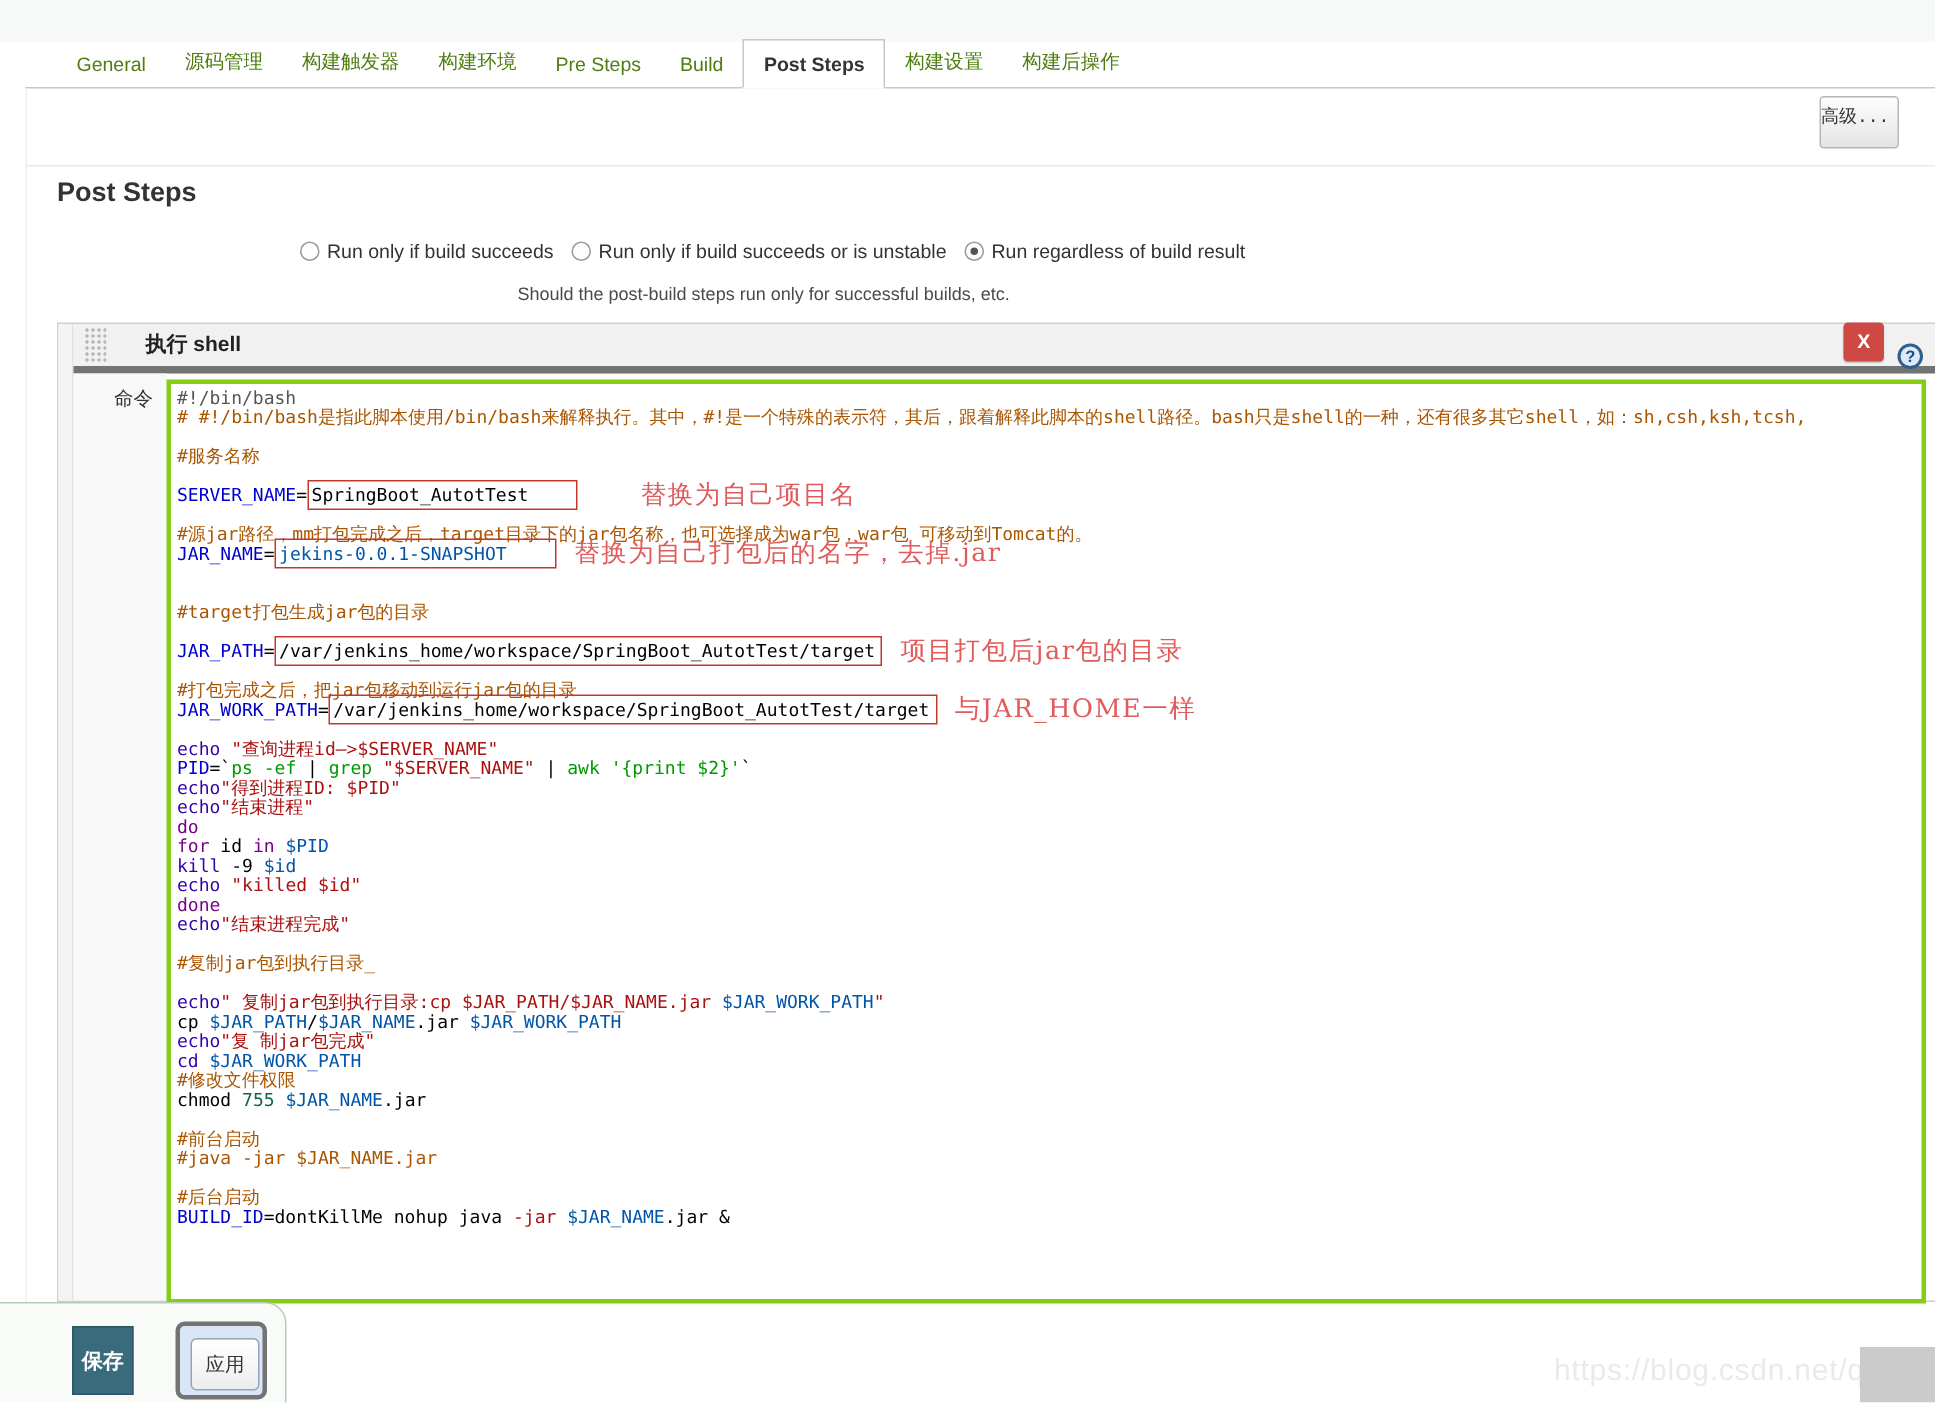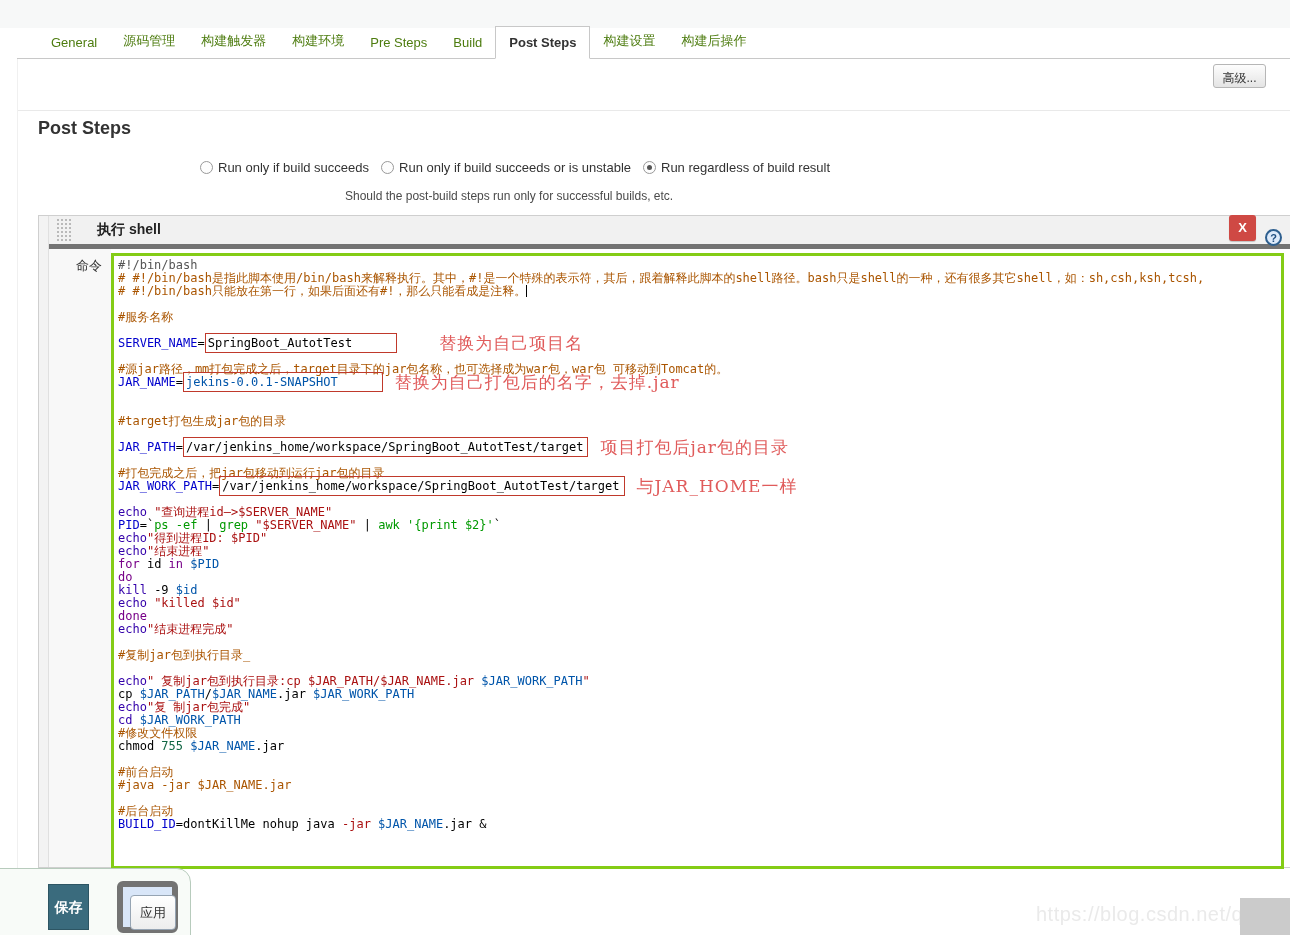--- a/index.html
+++ b/index.html
@@ -5,21 +5,21 @@
   * { margin:0; padding:0; box-sizing:border-box; }
   body { background:#fff; font-family:"Liberation Sans", sans-serif; }
   #screen { position:relative; width:1290px; height:935px; background:#fff; overflow:hidden; }
 
   
   .topstrip { position:absolute; left:0; top:0; width:1290px; height:28px; background:#f7f8f8; }
   .tabbar { position:absolute; left:17px; top:28px; width:1273px; height:31px; border-bottom:1px solid #c8c8c8; background:#fff; display:flex; align-items:flex-end; padding-left:21px; }
   .tab { font-size:13px; color:#4d7c0f; padding:8px 13px; cursor:default; white-space:nowrap; }
   .tab.active { background:#fff; border:1px solid #c8c8c8; border-bottom:1px solid #fff; margin-bottom:-1px; color:#333; font-weight:bold; }
 
-  .adv-btn { position:absolute; left:1213px; top:64px; width:53px; height:24px; background:linear-gradient(#fdfdfd,#e4e4e4); border:1px solid #b6b6b6; border-radius:3px; font-size:12px; color:#333; text-align:center; line-height:26px; }
+  .adv-btn { position:absolute; left:1213px; top:64px; width:53px; height:35px; background:linear-gradient(#fdfdfd,#e4e4e4); border:1px solid #b6b6b6; border-radius:3px; font-size:12px; color:#333; line-height:26px;font-family:Liberation Mono, monospace; }
   .hr1 { position:absolute; left:17px; top:110px; width:1273px; border-top:1px solid #e9e9e9; }
   .vline { position:absolute; left:17px; top:59px; width:0; height:876px; border-left:1px solid #f0f0f0; }
 
   .page-title { position:absolute; left:38px; top:118px; font-size:18px; font-weight:bold; color:#333; }
 
   .radio-row { position:absolute; left:200px; top:160px; display:flex; align-items:flex-start; gap:12px; font-size:13px; color:#333; }
   .radio-item { display:flex; align-items:center; gap:5px; }
   .radio { width:13px; height:13px; border-radius:50%; border:1px solid #999; background:#fdfdfd; position:relative; display:inline-block; }
   .radio.sel::after { content:""; position:absolute; left:3px; top:3px; width:5px; height:5px; border-radius:50%; background:#555; }
   .help-line { position:absolute; left:345px; top:189px; font-size:12px; color:#4a4a4a; }
@@ -42,29 +42,29 @@
   .tk-com  { color:#a50; }
   .tk-def  { color:#00c; }
   .tk-var  { color:#05a; }
   .tk-bi   { color:#30a; }
   .tk-str  { color:#a11; }
   .tk-kw   { color:#708; }
   .tk-grn  { color:#090; }
   .tk-num  { color:#164; }
   .tk-pl   { color:#000; }
   .tk-box  { border:1px solid #c0392b; padding:2px 4px 2px 2px; }
-  .tk-wide { padding-right:44px; }
+  .tk-wide { padding-right:32px; }
   .tk-annot{ color:#e05b5b; font-size:17px; font-family:"DejaVu Serif", serif; margin-left:12px; letter-spacing:1px; vertical-align:middle; }
   .tk-gap  { margin-left:42px; }
   .tk-cur  { display:inline-block; width:1px; height:12px; background:#000; vertical-align:-2px; }
 
   
   .bottombar { position:absolute; left:-6px; top:868px; width:197px; height:74px; background:#f8fbf8; border:1px solid #b7cbbc; border-radius:0 14px 0 0; }
   .save-btn { position:absolute; left:48px; top:884px; width:41px; height:46px; background:#3a6b7d; border:1px solid #2d5563; border-radius:0; color:#fff; font-size:14px; font-weight:bold; text-align:center; line-height:44px; }
-  .apply-wrap { position:absolute; left:117px; top:881px; width:61px; height:52px; background:#d9e6f8; border:6px solid #737373; border-radius:6px; }
+  .apply-wrap { position:absolute; left:117px; top:881px; width:61px; height:52px; background:#d9e6f8; border:3px solid #737373; border-radius:6px; }
   .apply-btn { position:absolute; left:7px; top:8px; width:46px; height:35px; background:linear-gradient(#fff,#ededed); border:1px solid #96a4b3; border-radius:4px; font-size:13px; color:#333; text-align:center; line-height:33px; }
 
   .watermark { position:absolute; left:1036px; top:903px; font-size:20px; color:#eaeaea; letter-spacing:.5px; }
   .corner-block { position:absolute; left:1240px; top:898px; width:50px; height:37px; background:#cbcbcb; }
 </style>
 </head>
 <body>
 
 <div id="screen">
 
@@ -113,43 +113,42 @@
       <div class="panel-title">执行 shell</div>
     </div>
     <div class="close-x">X</div>
     <div class="help-icon">?</div>
     <div class="label-col">
       <div class="cmd-label">命令</div>
     </div>
     <div class="editor" id="editor">
         <div class="cl"><span class="tk-meta">#!/bin/bash</span></div>
         <div class="cl"><span class="tk-com"># #!/bin/bash是指此脚本使用/bin/bash来解释执行。其中，#!是一个特殊的表示符，其后，跟着解释此脚本的shell路径。bash只是shell的一种，还有很多其它shell，如：sh,csh,ksh,tcsh,</span></div>
-        <div class="cl"><span class="tk-com"># #!/bin/bash只能放在第一行，如果后面还有#!，那么只能看成是注释。</span><span class="tk-cur"></span></div>
         <div class="cl"></div>
         <div class="cl"><span class="tk-com">#服务名称</span></div>
         <div class="cl"></div>
         <div class="cl"><span class="tk-def">SERVER_NAME</span><span class="tk-pl">=</span><span class="tk-box tk-pl tk-wide">SpringBoot_AutotTest</span><span class="tk-annot tk-gap">替换为自己项目名</span></div>
         <div class="cl"></div>
         <div class="cl"><span class="tk-com">#源jar路径，mm打包完成之后，target目录下的jar包名称，也可选择成为war包，war包 可移动到Tomcat的。</span></div>
         <div class="cl"><span class="tk-def">JAR_NAME</span><span class="tk-pl">=</span><span class="tk-box tk-var tk-wide">jekins-0.0.1-SNAPSHOT</span><span class="tk-annot">替换为自己打包后的名字，去掉.jar</span></div>
         <div class="cl"></div>
         <div class="cl"></div>
         <div class="cl"><span class="tk-com">#target打包生成jar包的目录</span></div>
         <div class="cl"></div>
         <div class="cl"><span class="tk-def">JAR_PATH</span><span class="tk-pl">=</span><span class="tk-box tk-pl">/var/jenkins_home/workspace/SpringBoot_AutotTest/target</span><span class="tk-annot">项目打包后jar包的目录</span></div>
         <div class="cl"></div>
         <div class="cl"><span class="tk-com">#打包完成之后，把jar包移动到运行jar包的目录</span></div>
         <div class="cl"><span class="tk-def">JAR_WORK_PATH</span><span class="tk-pl">=</span><span class="tk-box tk-pl">/var/jenkins_home/workspace/SpringBoot_AutotTest/target</span><span class="tk-annot">与JAR_HOME一样</span></div>
         <div class="cl"></div>
         <div class="cl"><span class="tk-bi">echo</span><span class="tk-pl"> </span><span class="tk-str">"查询进程id—&gt;$SERVER_NAME"</span></div>
         <div class="cl"><span class="tk-def">PID</span><span class="tk-pl">=`</span><span class="tk-grn">ps -ef</span><span class="tk-pl"> | </span><span class="tk-grn">grep</span><span class="tk-pl"> </span><span class="tk-str">"$SERVER_NAME"</span><span class="tk-pl"> | </span><span class="tk-grn">awk</span><span class="tk-pl"> </span><span class="tk-grn">'{print $2}'</span><span class="tk-pl">`</span></div>
         <div class="cl"><span class="tk-bi">echo</span><span class="tk-str">"得到进程ID: $PID"</span></div>
         <div class="cl"><span class="tk-bi">echo</span><span class="tk-str">"结束进程"</span></div>
+        <div class="cl"><span class="tk-kw">do</span></div>
         <div class="cl"><span class="tk-kw">for</span><span class="tk-pl"> id </span><span class="tk-kw">in</span><span class="tk-pl"> </span><span class="tk-var">$PID</span></div>
-        <div class="cl"><span class="tk-kw">do</span></div>
         <div class="cl"><span class="tk-bi">kill</span><span class="tk-pl"> -9 </span><span class="tk-var">$id</span></div>
         <div class="cl"><span class="tk-bi">echo</span><span class="tk-pl"> </span><span class="tk-str">"killed $id"</span></div>
         <div class="cl"><span class="tk-kw">done</span></div>
         <div class="cl"><span class="tk-bi">echo</span><span class="tk-str">"结束进程完成"</span></div>
         <div class="cl"></div>
         <div class="cl"><span class="tk-com">#复制jar包到执行目录_</span></div>
         <div class="cl"></div>
         <div class="cl"><span class="tk-bi">echo</span><span class="tk-str">" 复制jar包到执行目录:cp $JAR_PATH/$JAR_NAME.jar </span><span class="tk-var">$JAR_WORK_PATH</span><span class="tk-str">"</span></div>
         <div class="cl"><span class="tk-pl">cp </span><span class="tk-var">$JAR_PATH</span><span class="tk-pl">/</span><span class="tk-var">$JAR_NAME</span><span class="tk-pl">.jar </span><span class="tk-var">$JAR_WORK_PATH</span></div>
         <div class="cl"><span class="tk-bi">echo</span><span class="tk-str">"复 制jar包完成"</span></div>

